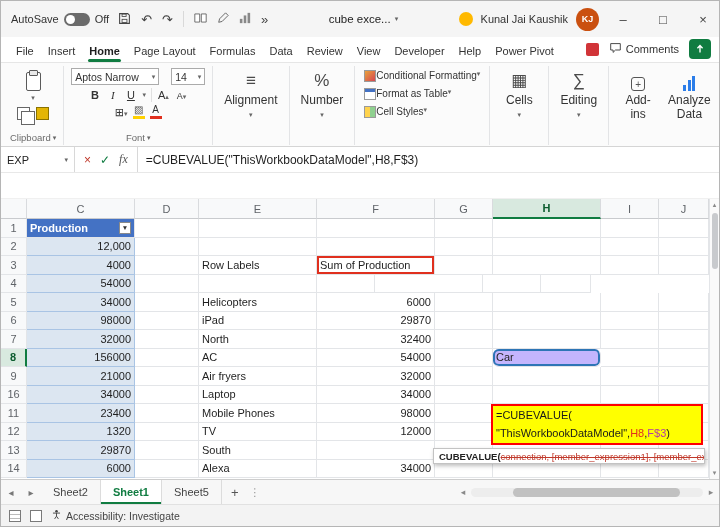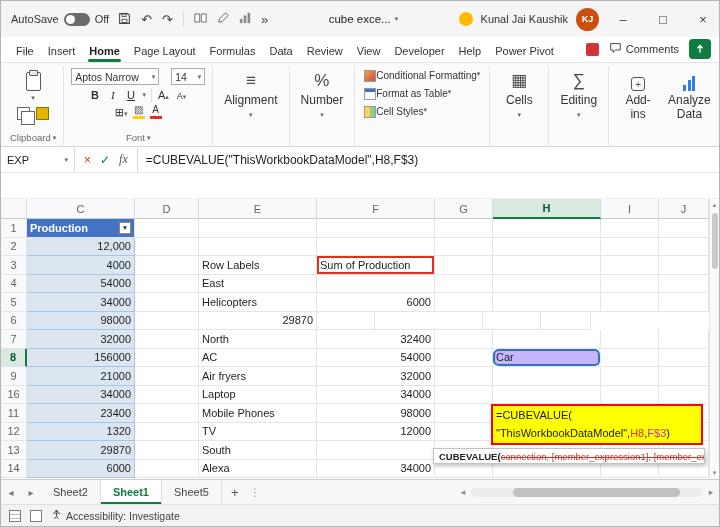--- a/index.html
+++ b/index.html
@@ -417,21 +417,20 @@
           <div class="gcell redbox" style="width: 118px;">Sum of Production</div>
           <div class="gcell" style="width: 58px;"></div>
           <div class="gcell" style="width: 108px;"></div>
           <div class="gcell" style="width: 58px;"></div>
           <div class="gcell" style="width: 50px;"></div>
         </div>
         <div class="grow">
           <div class="gcell rowhead" style="width: 26px;">4</div>
           <div class="gcell bluecell num" style="width: 108px;">54000</div>
           <div class="gcell" style="width: 64px;"></div>
-          <div class="gcell" style="width: 118px;">East</div>
           <div class="gcell num" style="width: 118px;"></div>
           <div class="gcell" style="width: 58px;"></div>
           <div class="gcell" style="width: 108px;"></div>
           <div class="gcell" style="width: 58px;"></div>
           <div class="gcell" style="width: 50px;"></div>
         </div>
         <div class="grow">
           <div class="gcell rowhead" style="width: 26px;">5</div>
           <div class="gcell bluecell num" style="width: 108px;">34000</div>
           <div class="gcell" style="width: 64px;"></div>
@@ -439,20 +438,21 @@
           <div class="gcell num" style="width: 118px;">6000</div>
           <div class="gcell" style="width: 58px;"></div>
           <div class="gcell" style="width: 108px;"></div>
           <div class="gcell" style="width: 58px;"></div>
           <div class="gcell" style="width: 50px;"></div>
         </div>
         <div class="grow">
           <div class="gcell rowhead" style="width: 26px;">6</div>
           <div class="gcell bluecell num" style="width: 108px;">98000</div>
           <div class="gcell" style="width: 64px;"></div>
+          <div class="gcell" style="width: 118px;">iPad</div>
           <div class="gcell num" style="width: 118px;">29870</div>
           <div class="gcell" style="width: 58px;"></div>
           <div class="gcell" style="width: 108px;"></div>
           <div class="gcell" style="width: 58px;"></div>
           <div class="gcell" style="width: 50px;"></div>
         </div>
         <div class="grow">
           <div class="gcell rowhead" style="width: 26px;">7</div>
           <div class="gcell bluecell num" style="width: 108px;">32000</div>
           <div class="gcell" style="width: 64px;"></div>

